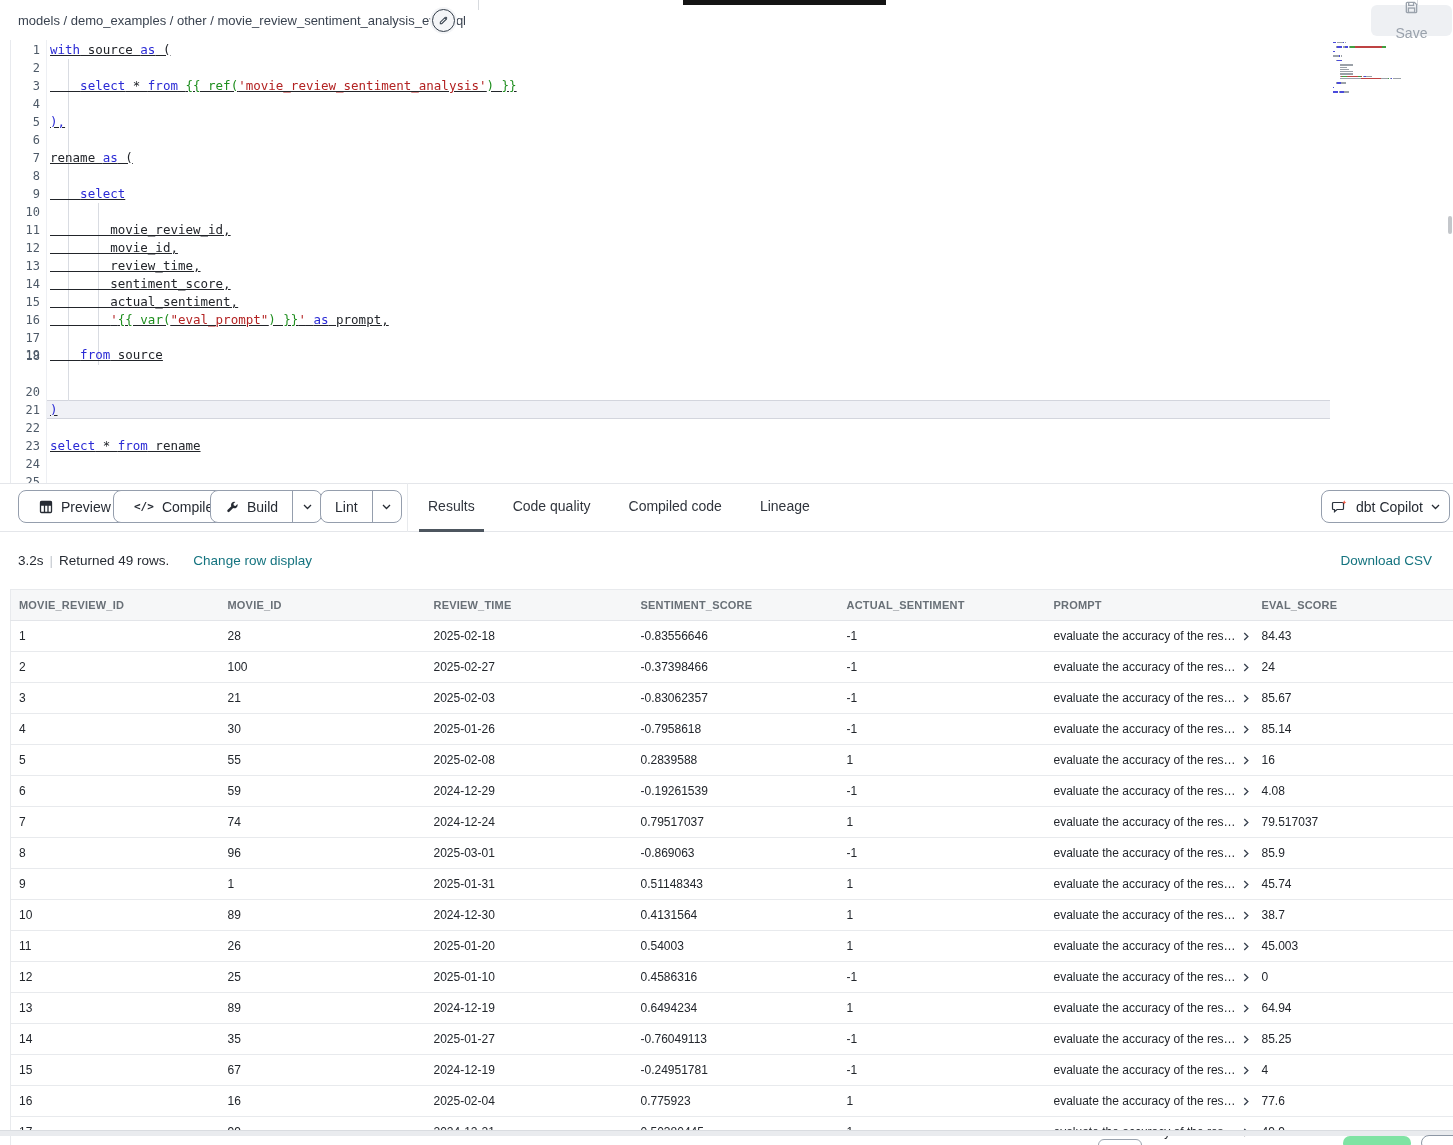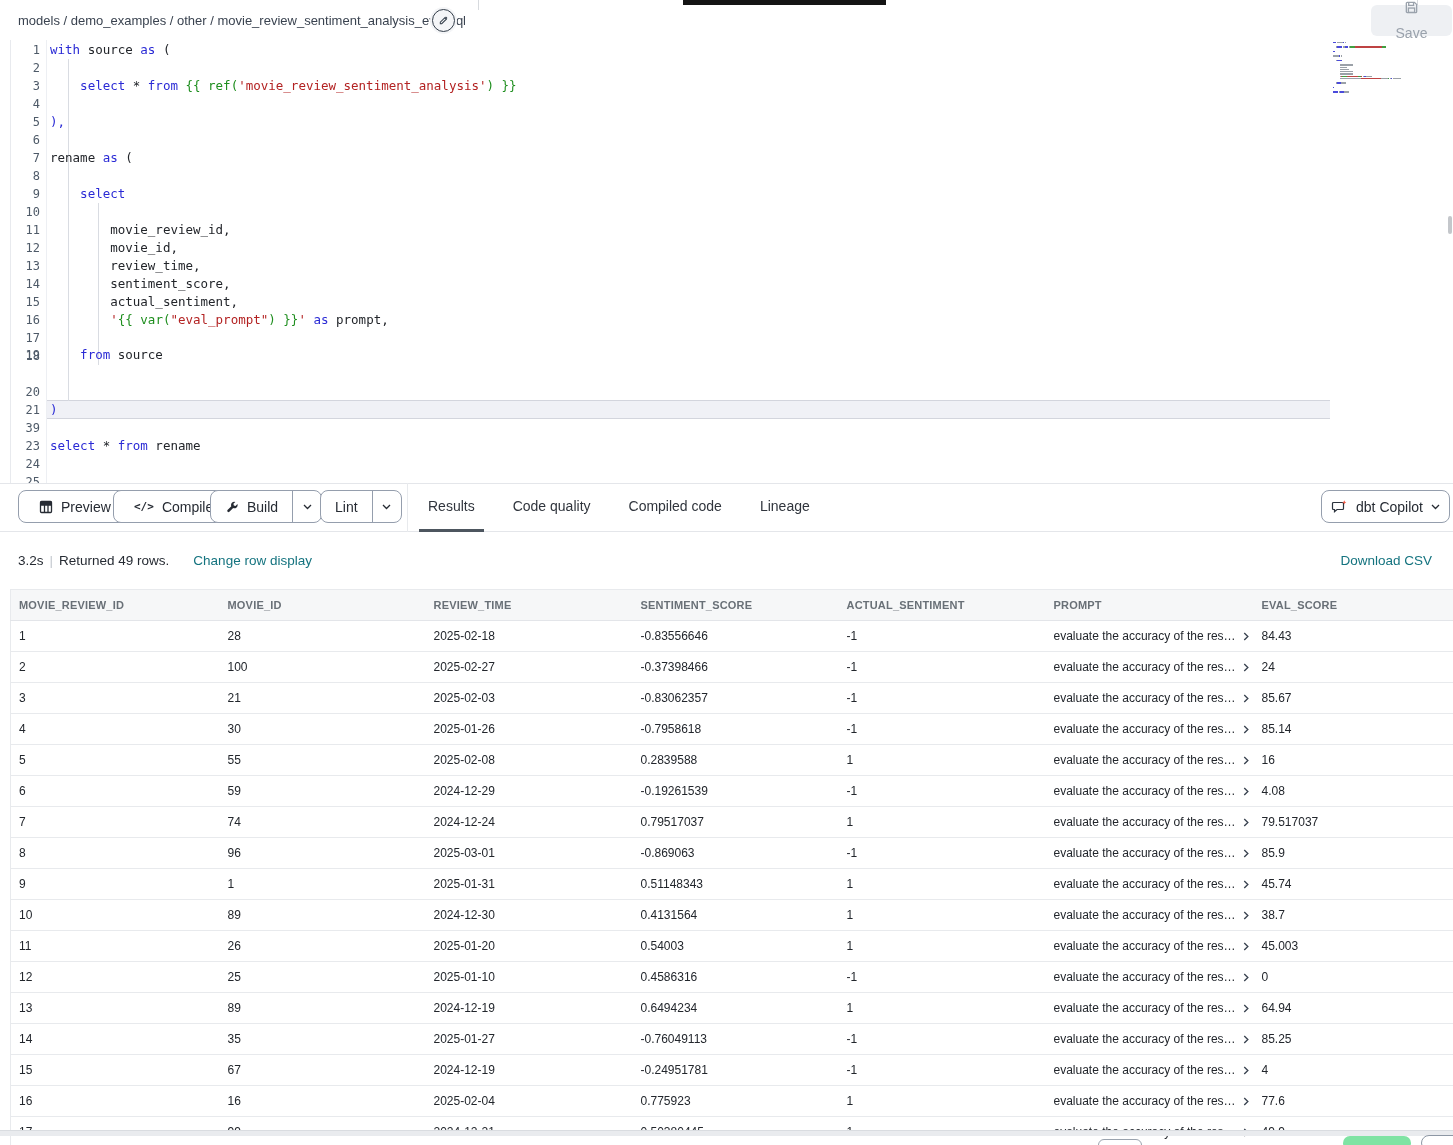--- a/index.html
+++ b/index.html
@@ -23,21 +23,21 @@
   
   .editor{left:0;top:40px;width:1453px;height:443px;background:#fff;overflow:hidden;}
   .editor-left-border{left:10px;top:0;width:1px;height:443px;background:#e8eaee;}
   .gutter-sep{left:46px;top:0;width:1px;height:443px;background:#edeff3;}
   .cur-line{left:47px;top:360px;width:1283px;height:19px;background:#f0f1f6;
             border-top:1px solid #d3d5dd;border-bottom:1px solid #d3d5dd;box-sizing:border-box;}
   .indent-guide{width:1px;background:#d9dce2;}
   .code-line{position:absolute;left:0;width:1453px;height:18px;line-height:18px;
              font-family:"DejaVu Sans Mono","Liberation Mono",monospace;font-size:12.5px;white-space:pre;}
   .code-line .ln{position:absolute;left:0;top:0;width:40px;text-align:right;color:#4e5a68;font-size:12px;}
-  .code-line .code-text{position:absolute;left:50px;top:0;color:#22252a;}
+  .code-line .code-text{position:absolute;left:50px;top:0;color:#22252a;text-decoration:underline;}
   .tok-pl{color:#22252a;}
   .tok-kw{color:var(--c-keyword,#2a2ad5);}
   .tok-str{color:var(--c-string,#b32222);}
   .tok-fn{color:var(--c-jinja,#1e8e1e);}
   .minimap{left:1333px;top:2px;width:112px;height:70px;}
   .mm-line{height:1.4px;margin-bottom:0.85px;display:flex;}
   .mm-tok{height:100%;display:inline-block;opacity:.85;}
   .mm-pl{background:#8a9099;}
   .mm-kw{background:var(--c-keyword,#2a2ad5);}
   .mm-str{background:var(--c-string,#b32222);}
@@ -138,21 +138,21 @@
         <div class="code-line" style="top: 199px;"><span class="ln">12</span><span class="code-text"><span class="tok-pl">        movie_id,</span></span></div>
         <div class="code-line" style="top: 217px;"><span class="ln">13</span><span class="code-text"><span class="tok-pl">        review_time,</span></span></div>
         <div class="code-line" style="top: 235px;"><span class="ln">14</span><span class="code-text"><span class="tok-pl">        sentiment_score,</span></span></div>
         <div class="code-line" style="top: 253px;"><span class="ln">15</span><span class="code-text"><span class="tok-pl">        actual_sentiment,</span></span></div>
         <div class="code-line" style="top: 271px;"><span class="ln">16</span><span class="code-text"><span class="tok-pl">        </span><span class="tok-str">'</span><span class="tok-fn">{{ var(</span><span class="tok-str">"eval_prompt"</span><span class="tok-fn">) }}</span><span class="tok-str">'</span><span class="tok-pl"> </span><span class="tok-kw">as</span><span class="tok-pl"> prompt,</span></span></div>
         <div class="code-line" style="top: 289px;"><span class="ln">17</span></div>
         <div class="code-line" style="top: 307px;"><span class="ln">18</span><span class="code-text"></span></div>
         <div class="code-line" style="top: 306px;"><span class="ln">19</span><span class="code-text"><span class="tok-pl">    </span><span class="tok-kw">from</span><span class="tok-pl"> source</span></span></div>
         <div class="code-line" style="top: 343px;"><span class="ln">20</span><span class="code-text"></span></div>
         <div class="code-line" style="top: 361px;"><span class="ln">21</span><span class="code-text"><span class="tok-kw">)</span></span></div>
-        <div class="code-line" style="top: 379px;"><span class="ln">39</span><span class="code-text"></span></div>
+        <div class="code-line" style="top: 379px;"><span class="ln">22</span><span class="code-text"></span></div>
         <div class="code-line" style="top: 397px;"><span class="ln">23</span><span class="code-text"><span class="tok-kw">select</span><span class="tok-pl"> * </span><span class="tok-kw">from</span><span class="tok-pl"> rename</span></span></div>
         <div class="code-line" style="top: 415px;"><span class="ln">24</span><span class="code-text"></span></div>
         <div class="code-line" style="top: 433px;"><span class="ln">25</span><span class="code-text"></span></div>
       </div>
     <div class="abs minimap">
         <div class="mm-line">
           <span class="mm-tok mm-kw" style="margin-left: 0px; width: 3.28px;"></span>
           <span class="mm-tok mm-pl" style="margin-left: 0.82px; width: 5.74px;"></span>
           <span class="mm-tok mm-kw" style="margin-left: 0px; width: 1.64px;"></span>
           <span class="mm-tok mm-pl" style="margin-left: 0.82px; width: 1px;"></span>

